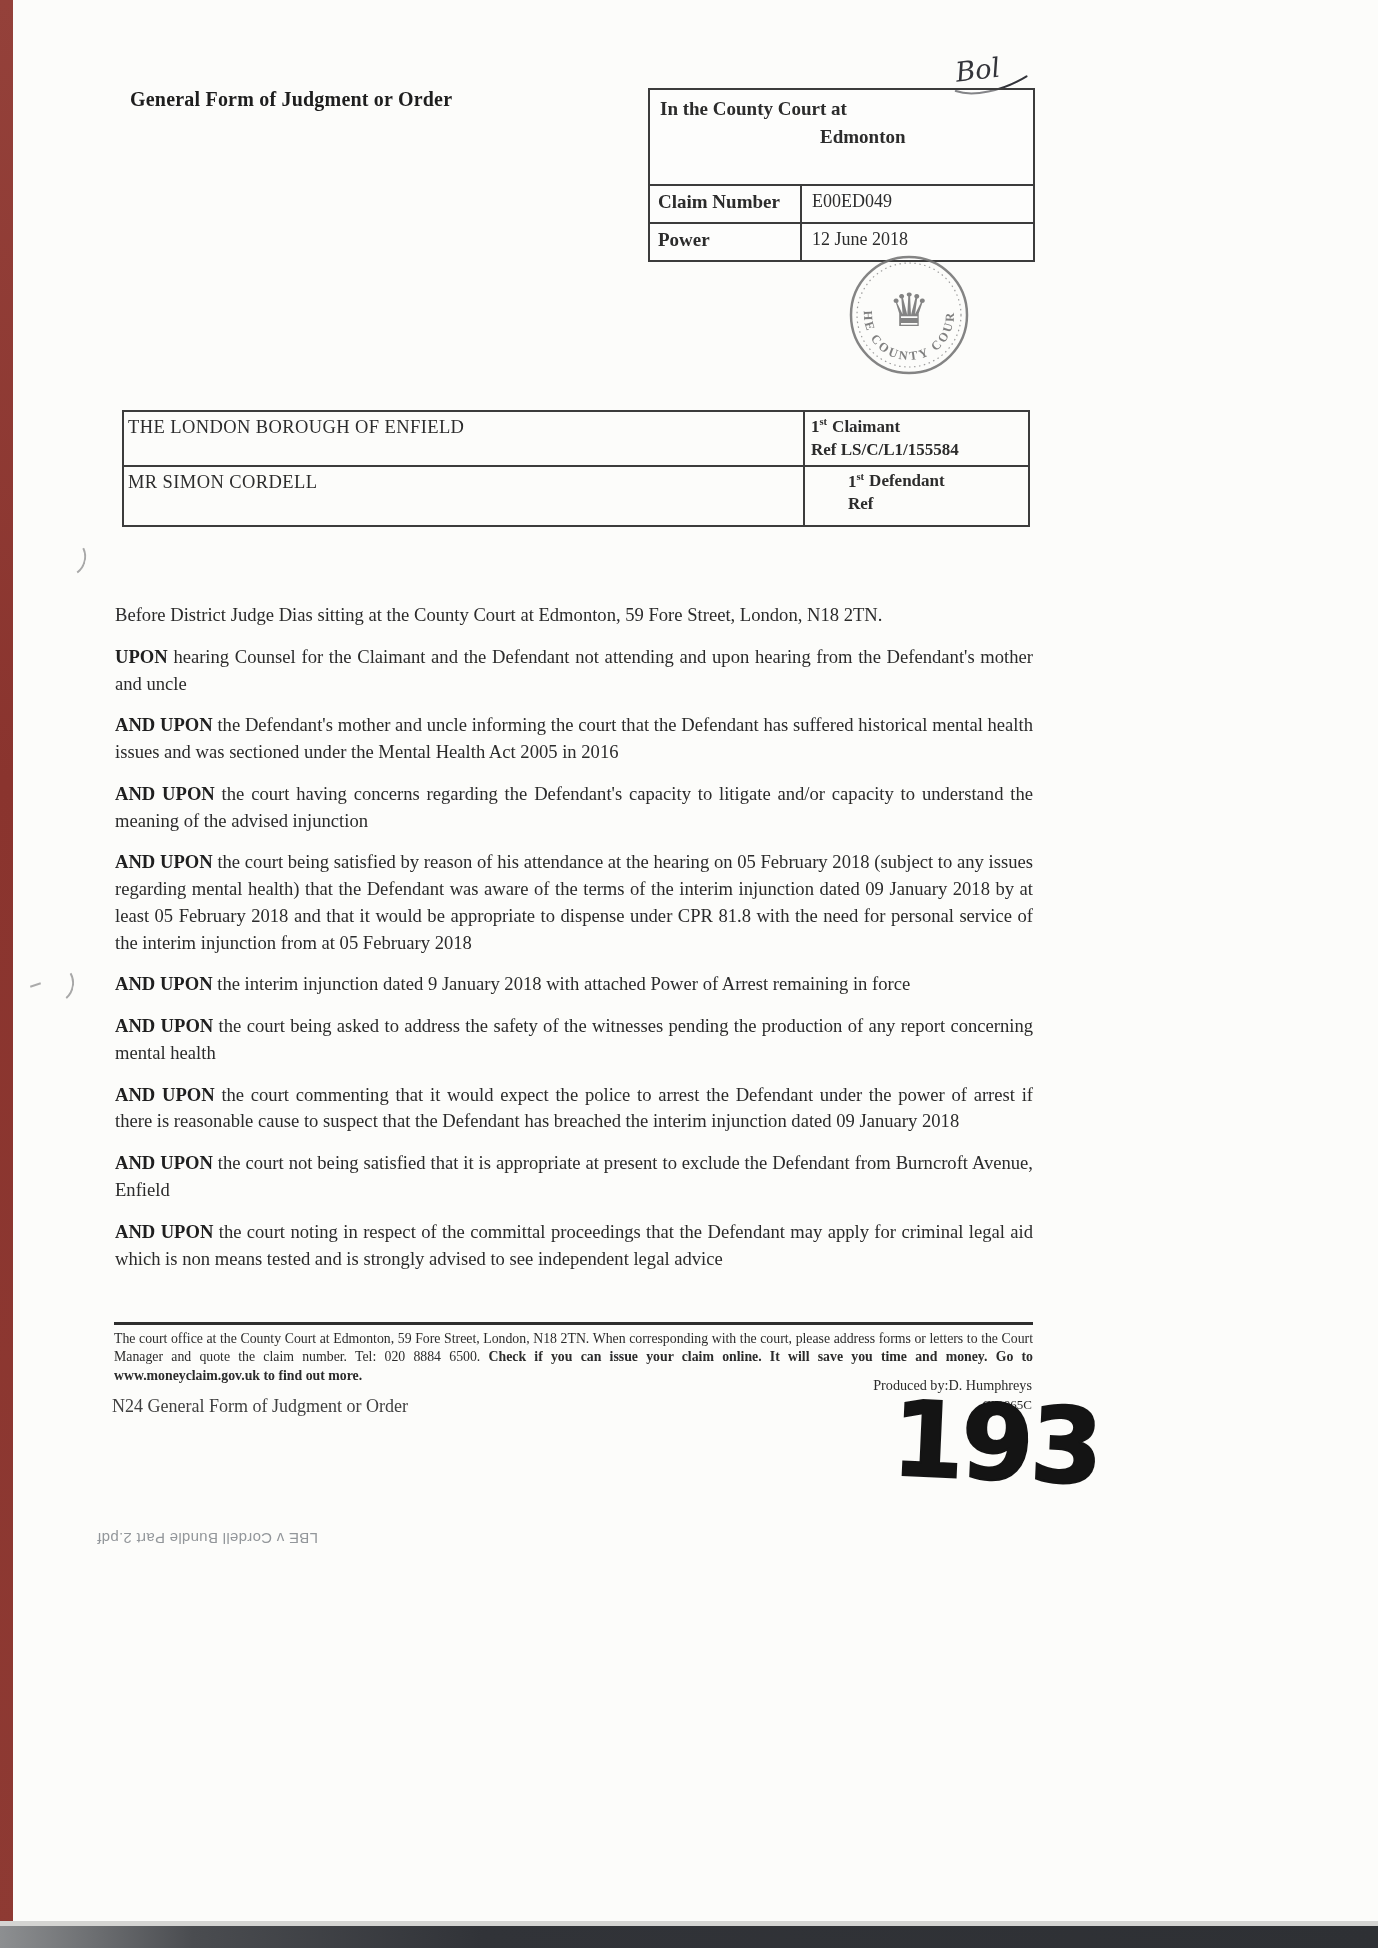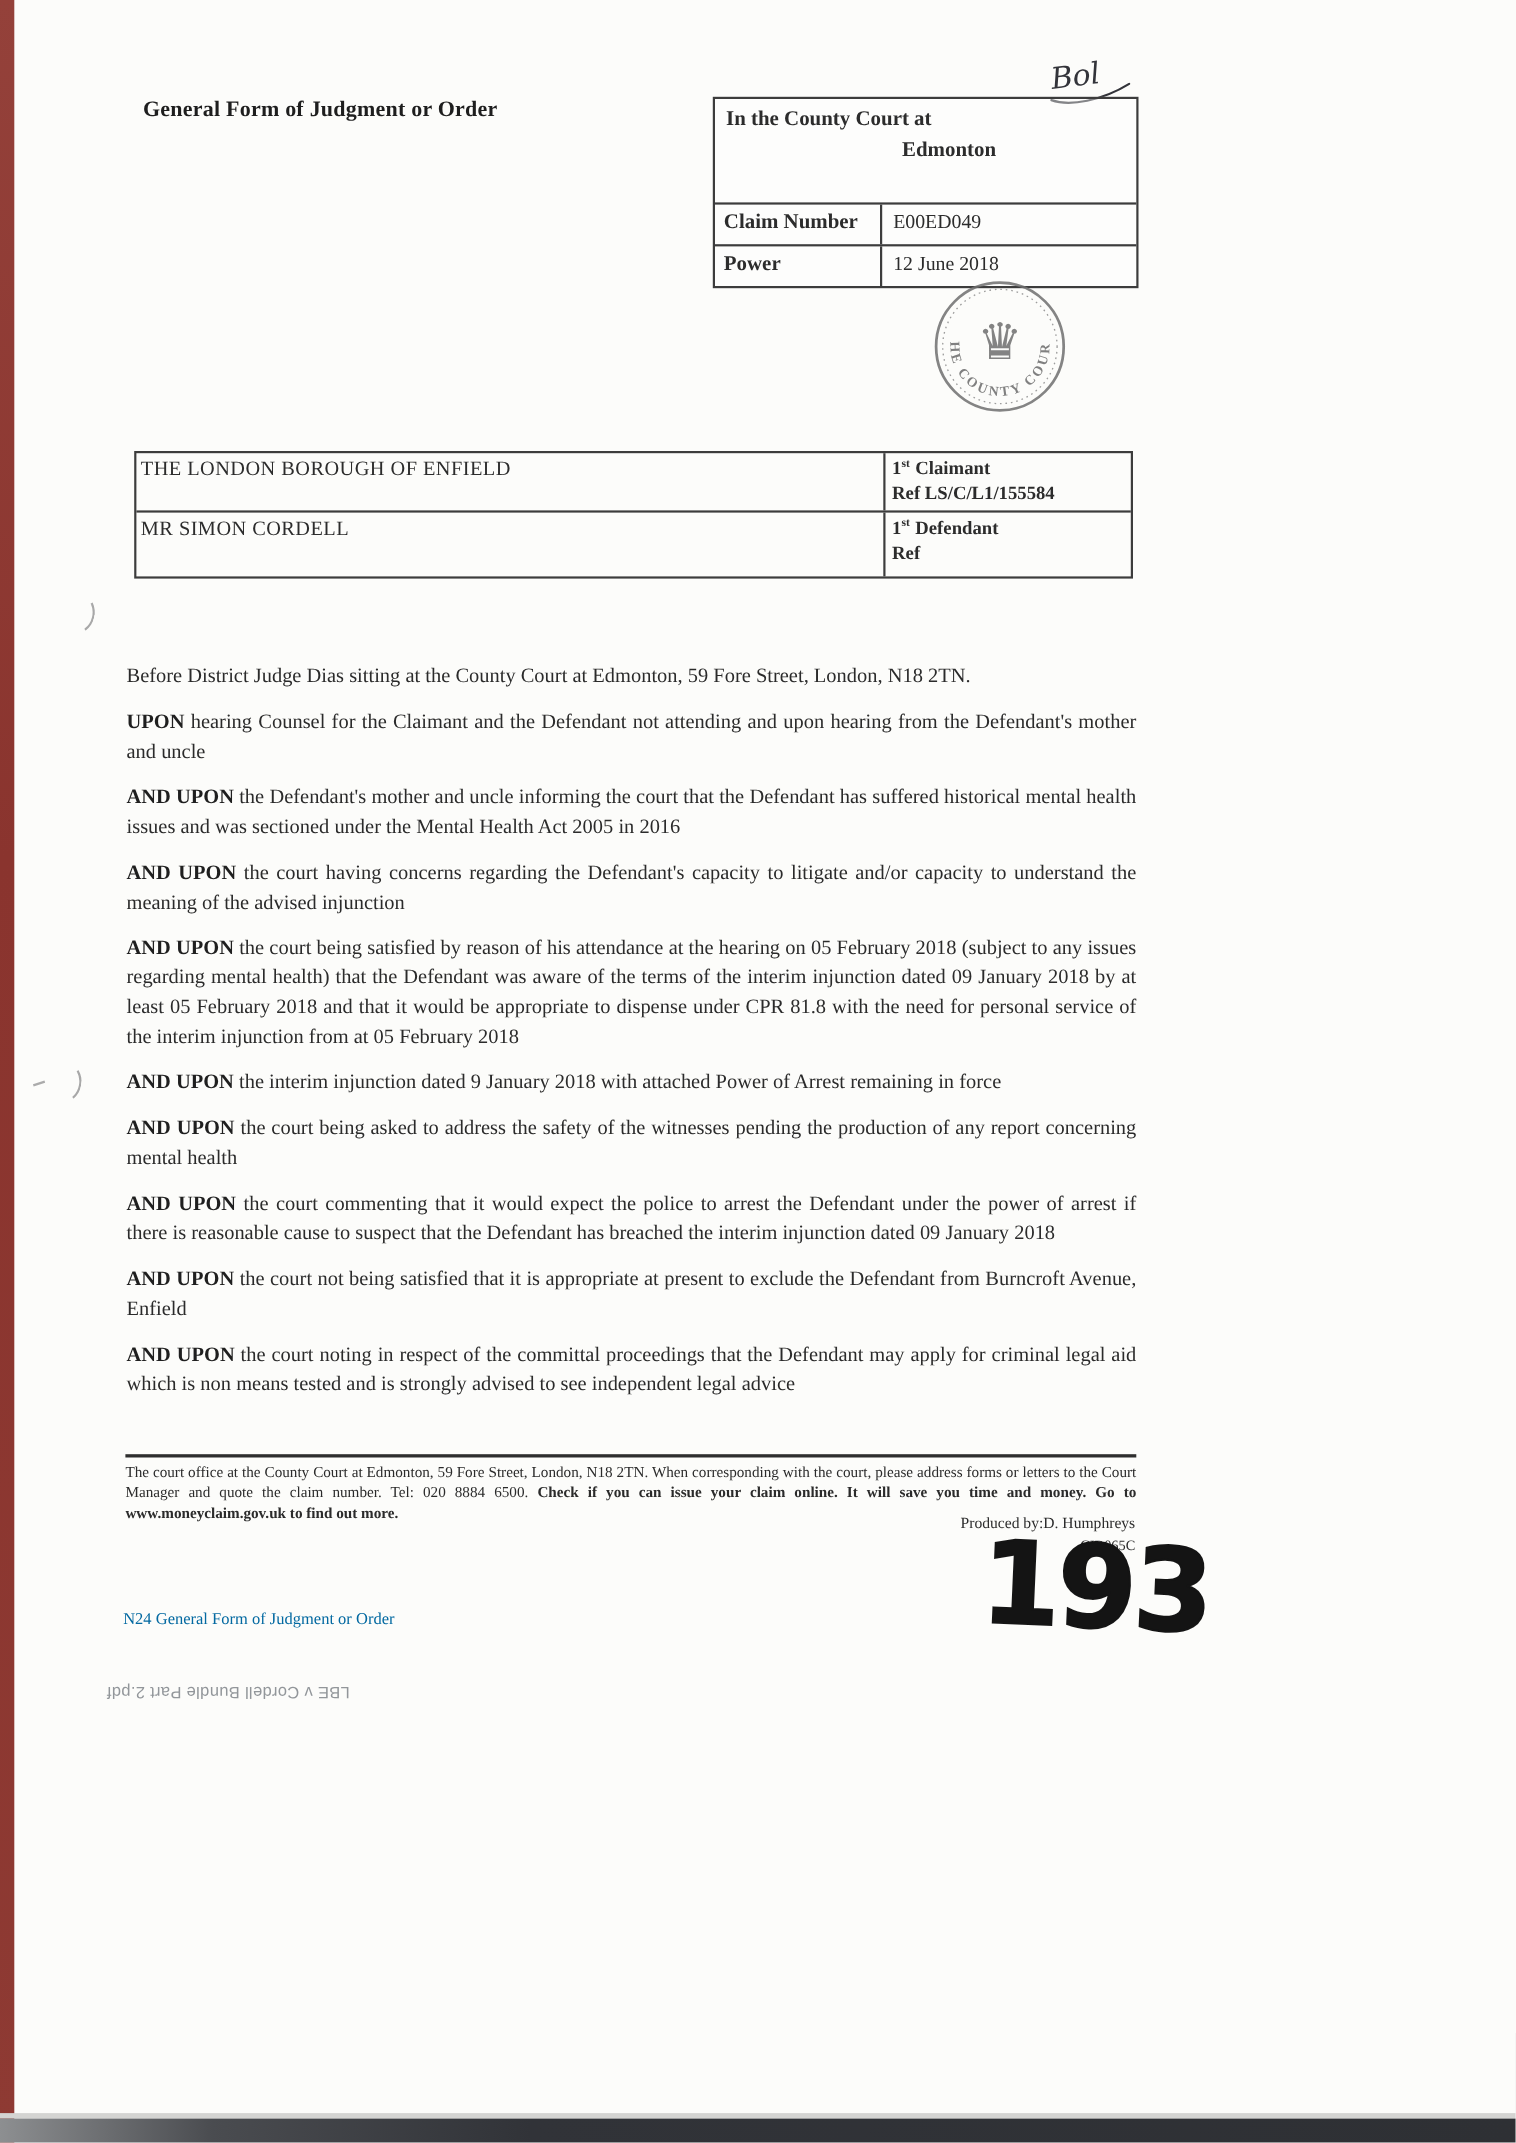--- a/index.html
+++ b/index.html
@@ -41,21 +41,21 @@
   
   .seal{position:absolute;left:846px;top:252px;width:126px;height:126px;opacity:0.85;}
   .seal-text{font-family:"Liberation Serif",serif;font-size:12.5px;font-weight:bold;letter-spacing:2.5px;fill:#6b6b6b;}
   .seal-crown{font-family:"DejaVu Sans",sans-serif;font-size:46px;fill:#6f6f6f;}
   
   .parties-table{
     position:absolute;left:122px;top:410px;width:908px;
     border:2px solid #3c3c3c;box-sizing:border-box;
   }
   .party-row{display:flex;}
-  .party-row + .party-row{border-top:2px solid #3c3c3c;}
+  .party-row + .party-row{border-top:2px solid #3c3c3c;gap:37px;}
   .party-name{
     flex:0 0 681px;border-right:2px solid #3c3c3c;box-sizing:border-box;
     font-size:18.5px;padding:5px 4px 4px 4px;letter-spacing:0.4px;
   }
   .party-role{flex:1;padding:3px 6px;font-weight:bold;font-size:17px;line-height:1.35;}
   .party-role sup{font-size:0.62em;}
   .role-label{margin-left:5px;}
   .party-row.r1 .party-name{padding-bottom:26px;}
   .party-row.r2 .party-name{padding-bottom:32px;}
   
@@ -72,21 +72,21 @@
     font-size:18.6px;line-height:1.44;color:#2b2b2b;text-align:justify;
   }
   .body-text p{margin:0 0 15px 0;}
   .body-text b{color:#1f1f1f;}
   
   .footer-rule{position:absolute;left:114px;top:1322px;width:919px;height:2.5px;background:#2e2e2e;}
   .footer-text{
     position:absolute;left:114px;top:1330px;width:919px;
     font-size:13.8px;line-height:1.33;text-align:justify;color:#2b2b2b;
   }
-  .form-ref{position:absolute;left:112px;top:1464px;font-size:15px;color:#0369a1;}
+  .form-ref{position:absolute;left:112px;top:1396px;font-size:18px;color:#404040;}
   .produced-block{position:absolute;left:740px;top:1376px;width:292px;text-align:right;font-size:14.2px;line-height:1.4;color:#2b2b2b;}
   .produced-code{font-size:13px;}
   
   .page-number{
     position:absolute;left:892px;top:1382px;
     font-family:"DejaVu Sans",sans-serif;font-weight:bold;
     font-size:104px;color:#141414;letter-spacing:-3px;
     transform:rotate(2.5deg);
     -webkit-text-stroke:2px #141414;
   }

